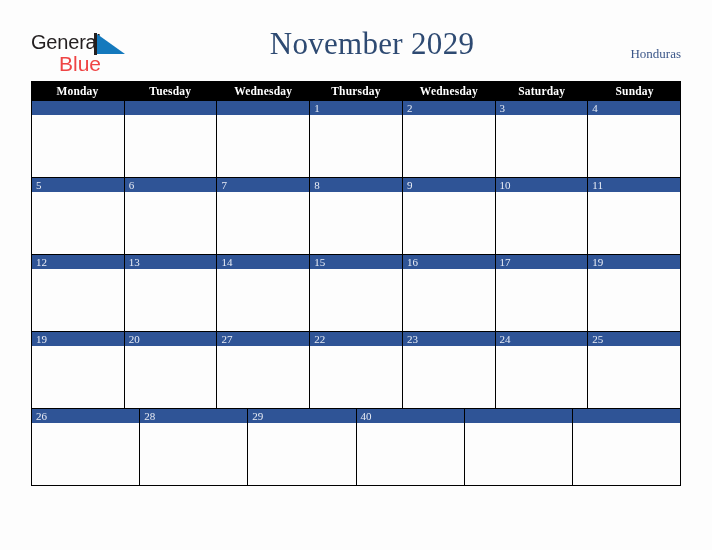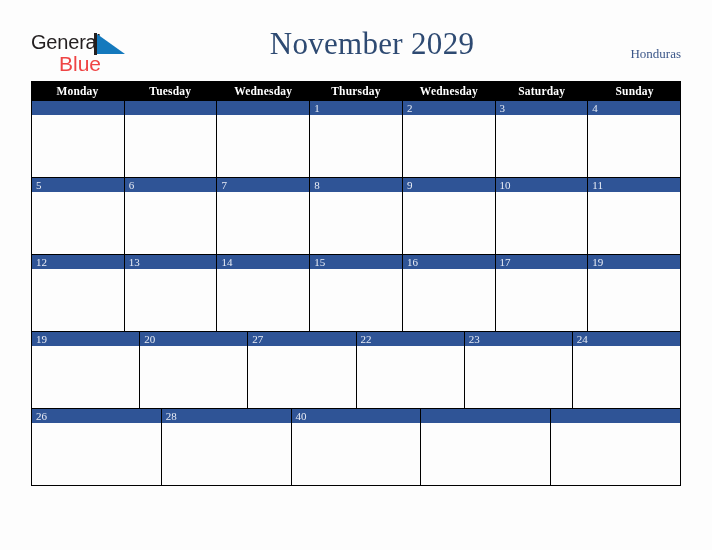--- a/index.html
+++ b/index.html
@@ -298,32 +298,40 @@
         <div class="day-body"></div>
       </div>
     <div class="day-cell">
         <div class="day-num-bar">23</div>
         <div class="day-body"></div>
       </div>
     <div class="day-cell">
         <div class="day-num-bar">24</div>
         <div class="day-body"></div>
       </div>
+    <div class="day-cell">
+        <div class="day-num-bar">25</div>
+        <div class="day-body"></div>
+      </div>
   </div>
 
   <div class="week-row">
     <div class="day-cell">
         <div class="day-num-bar">26</div>
         <div class="day-body"></div>
       </div>
     <div class="day-cell">
         <div class="day-num-bar">28</div>
         <div class="day-body"></div>
       </div>
     <div class="day-cell">
+        <div class="day-num-bar">29</div>
+        <div class="day-body"></div>
+      </div>
+    <div class="day-cell">
         <div class="day-num-bar">40</div>
         <div class="day-body"></div>
       </div>
     <div class="day-cell">
         <div class="day-num-bar"></div>
         <div class="day-body"></div>
       </div>
     <div class="day-cell">
         <div class="day-num-bar"></div>
         <div class="day-body"></div>

